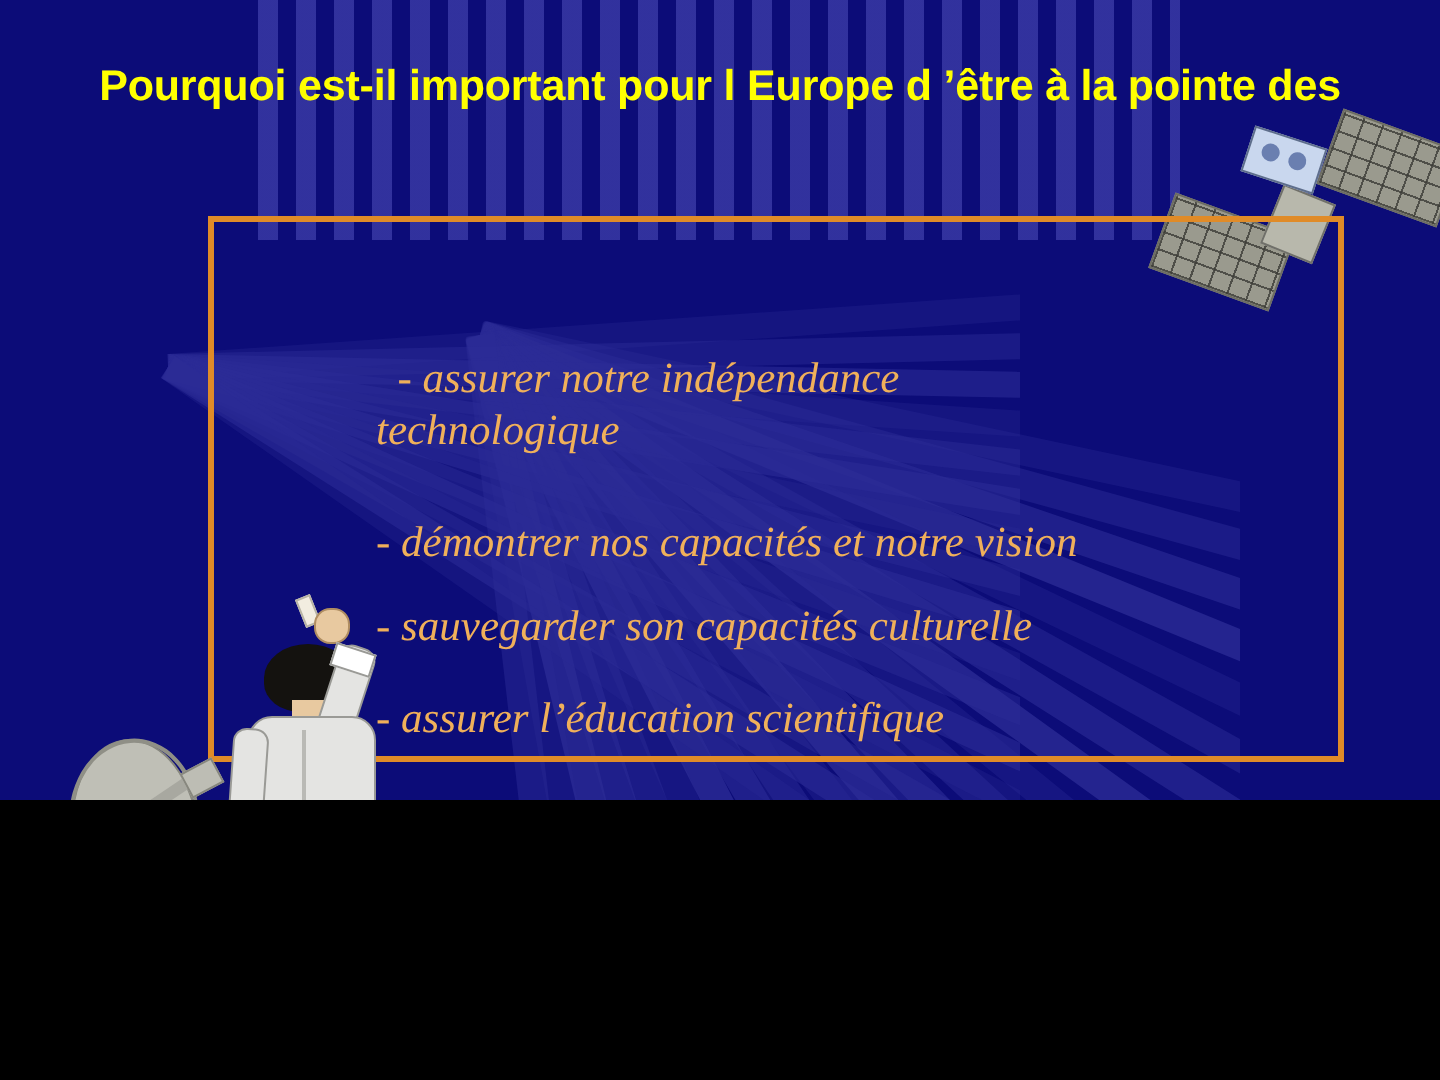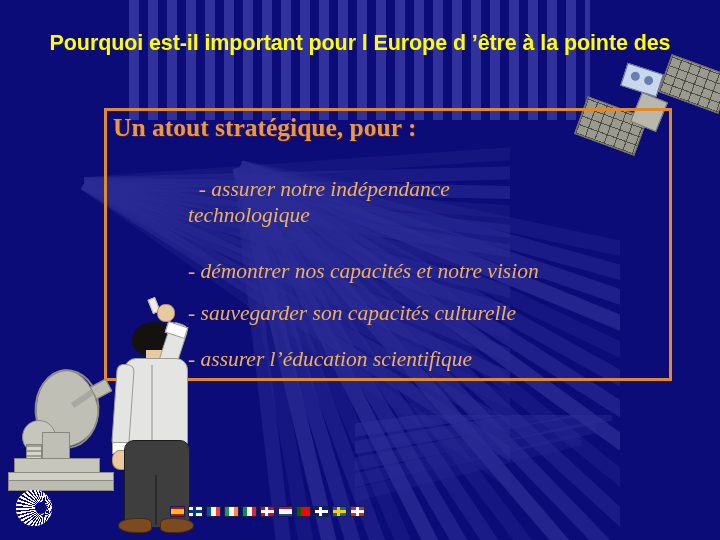--- a/index.html
+++ b/index.html
@@ -3,21 +3,21 @@
 <meta charset="utf-8">
 <style>
   html, body {
     margin: 0;
     padding: 0;
     background: #000;
   }
   #slide {
     position: relative;
     width: 720px;
-    height: 540px;
+    height: 400px;
     overflow: hidden;
     background: #404040;
     font-family: "Liberation Sans", sans-serif;
   }
 
   
   .bg-base {
     position: absolute;
     inset: 0;
     background: #0C0C78;
@@ -382,21 +382,20 @@
   <div class="satellite">
     <div class="sat-panel left"></div>
     <div class="sat-panel right"></div>
     <div class="sat-arm"></div>
     <div class="sat-body"></div>
     <div class="sat-inst"></div>
   </div>
 
   <div class="frame"></div>
 
-  <div class="heading">Un atout stratégique, pour :</div>
 
   <div class="bullets">
     <div class="bullet b0">  - assurer notre indépendance
 technologique</div>
     <div class="bullet b1">- démontrer nos capacités et notre vision</div>
     <div class="bullet b2">- sauvegarder son capacités culturelle</div>
     <div class="bullet b3">- assurer l’éducation scientifique</div>
   </div>
 
   <div class="dish">

